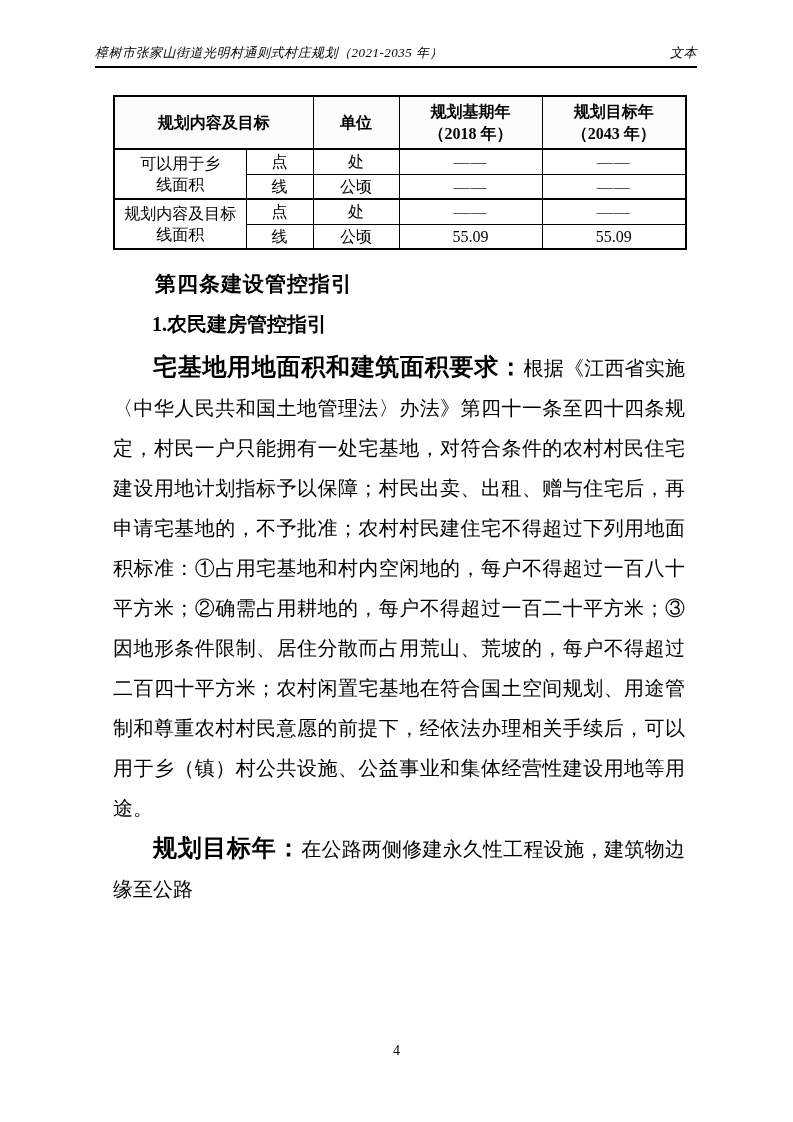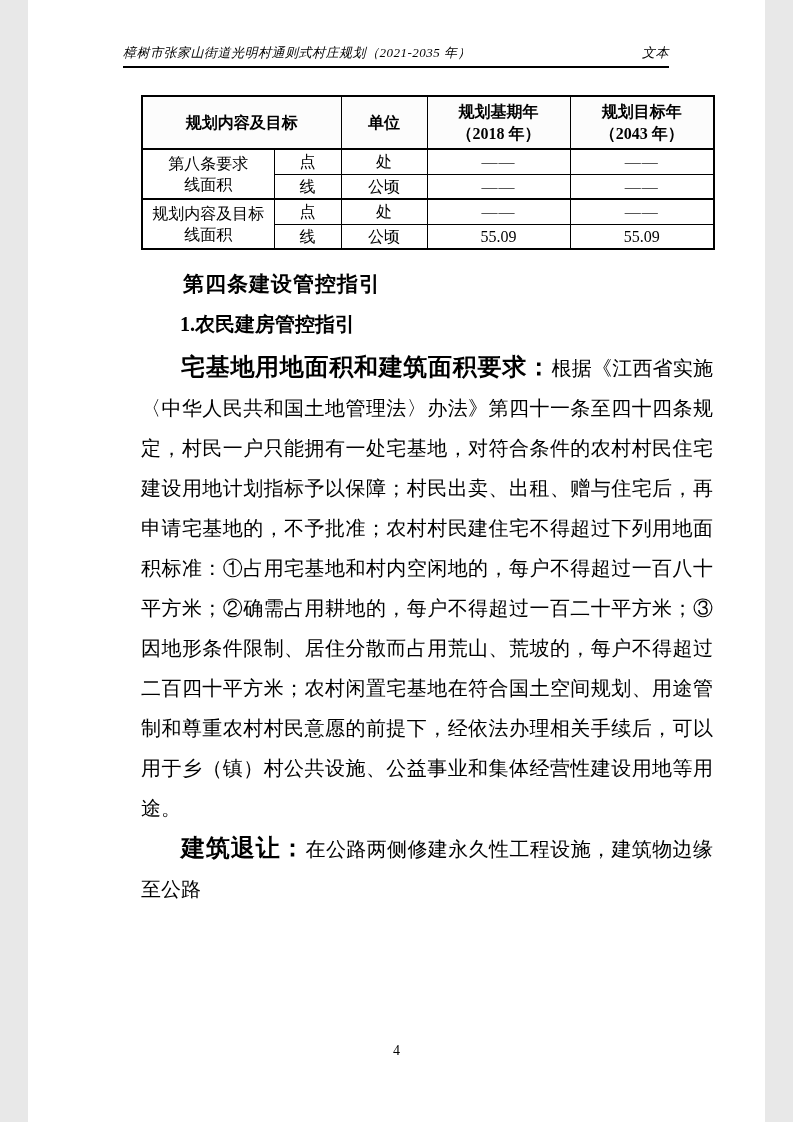--- a/index.html
+++ b/index.html
@@ -1,19 +1,19 @@
 <!DOCTYPE html>
 <html><head>
 <meta charset="utf-8">
 <style>
   * { box-sizing: border-box; }
   html, body { margin: 0; padding: 0; background: #e8e8e8; }
   .page {
     position: relative;
-    width: 737px;
+    width: 793px;
     height: 1122px;
     margin: 0 auto;
     background: #ffffff;
     overflow: hidden;
     font-family: "Liberation Serif", "DejaVu Serif", serif;
     color: #000;
   }
   
   .page-header {
     position: absolute;
@@ -125,21 +125,21 @@
           <th colspan="2">规划内容及目标</th>
           <th>单位</th>
           <th>规划基期年
 （2018 年）</th>
           <th>规划目标年
 （2043 年）</th>
         </tr>
       </thead>
       <tbody>
         <tr>
-          <td rowspan="2">第八条要求
+          <td rowspan="2">可以用于乡
 线面积</td>
           <td>点</td>
           <td>处</td>
           <td class="dash">——</td>
           <td class="dash">——</td>
         </tr>
         <tr>
           <td>线</td>
           <td>公顷</td>
           <td class="dash">——</td>
@@ -161,19 +161,19 @@
         </tr>
       </tbody>
     </table>
 
     <div class="h-section">第四条建设管控指引</div>
     <div class="h-sub">1.农民建房管控指引</div>
 
     <p class="para"><span class="lead">宅基地用地面积和建筑面积要求：</span><span>根据《江西省实施〈中华人民共和国土地管理法〉办法》第四十一条至四十四条规定，村民一户只能拥有一处宅基地，对符合条件的农村村民住宅建设用地计划指标予以保障；村民出卖、出租、赠与住宅后，再申请宅基地的，不予批准；农村村民建住宅不得超过下列用地面积标准：①占用宅基地和村内空闲地的，每户不得超过一百八十平方米；②确需占用耕地的，每户不得超过一百二十平方米；③因地形条件限制、居住分散而占用荒山、荒坡的，每户不得超过二百四十平方米；农村闲置宅基地在符合国土空间规划、用途管制和尊重农村村民意愿的前提下，经依法办理相关手续后，可以用于乡（镇）村公共设施、公益事业和集体经营性建设用地等用途。</span></p>
 
 
-    <p class="para"><span class="lead">建筑退让：</span><span>在公路两侧修建永久性工程设施，建筑物边缘至公路</span></p>
+    <p class="para"><span class="lead">规划目标年：</span><span>在公路两侧修建永久性工程设施，建筑物边缘至公路</span></p>
 
   </div>
 
   <div class="page-footer">4</div>
 
 </div>
 
 </body></html>

